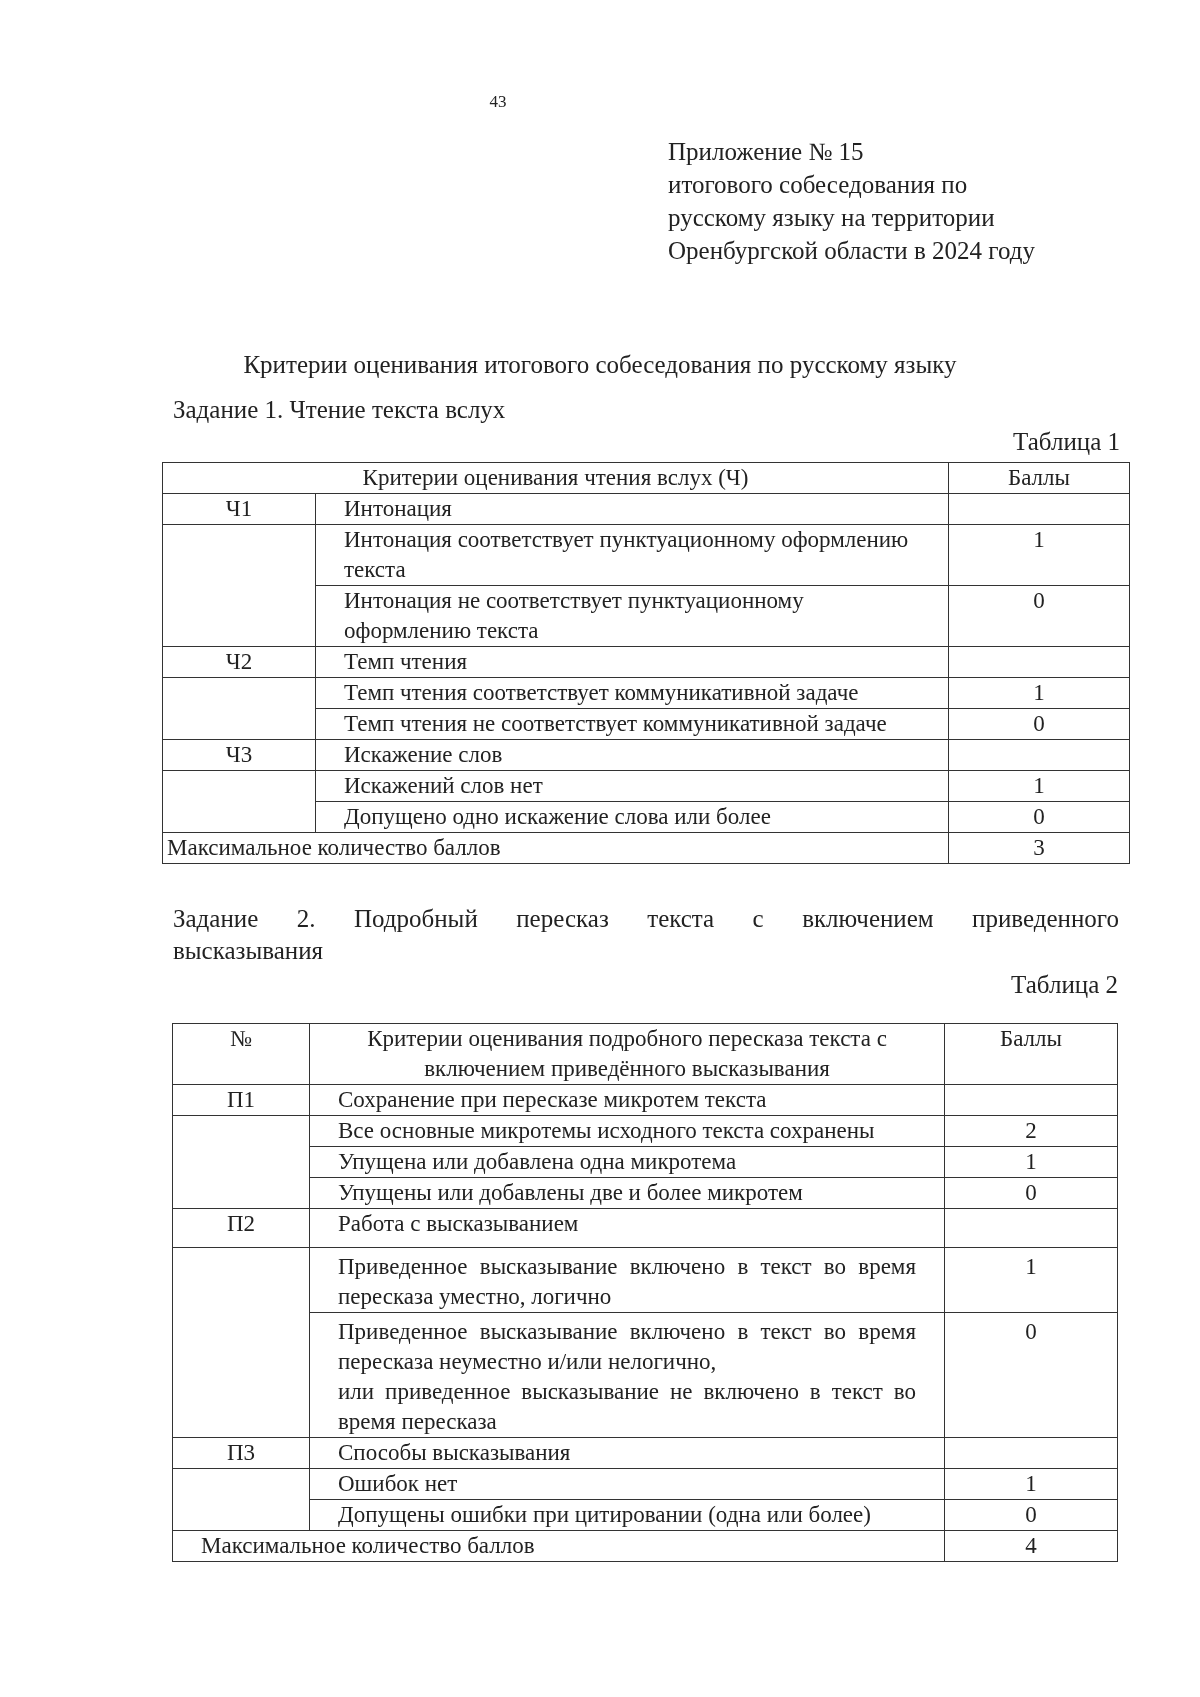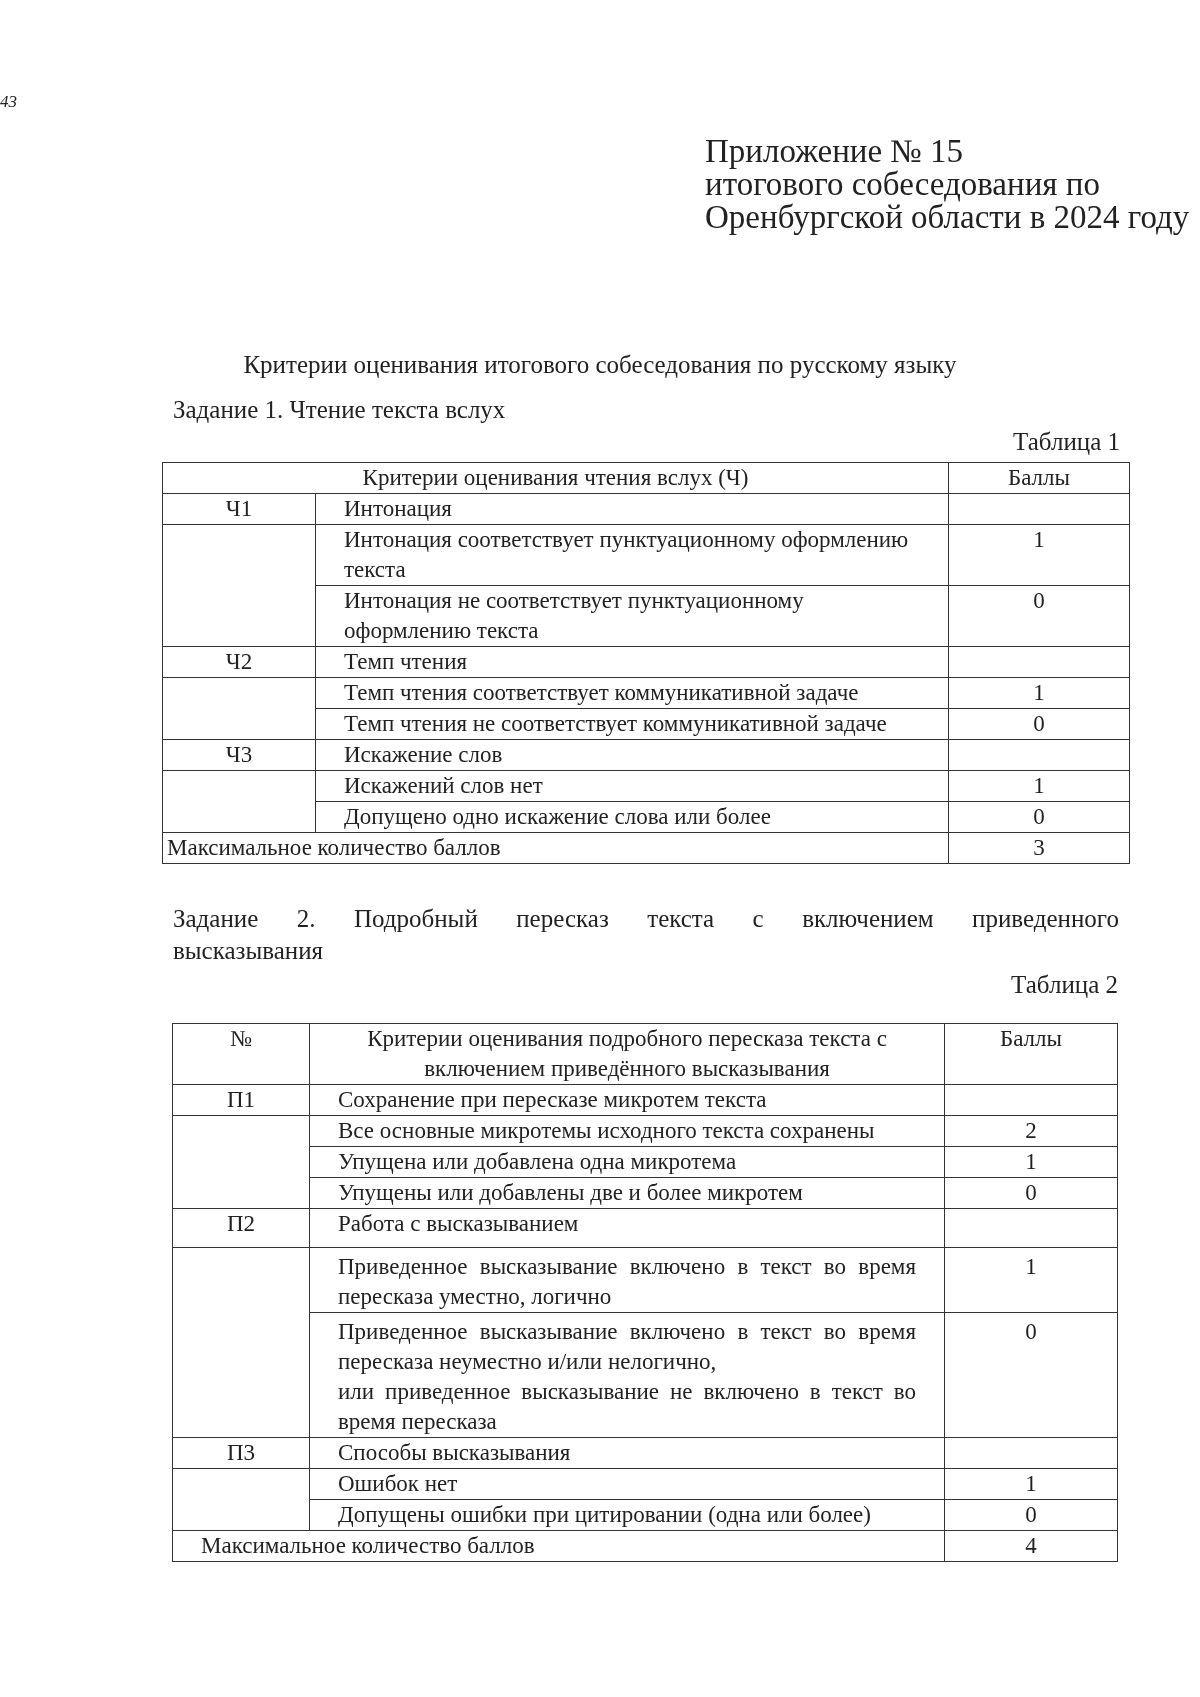--- a/index.html
+++ b/index.html
@@ -1,22 +1,22 @@
 <!DOCTYPE html>
 <html><head>
 <meta charset="utf-8">
 <style>
   html, body { margin: 0; padding: 0; background: #ffffff; }
   body {
     width: 1200px; height: 1697px; position: relative; overflow: hidden;
     font-family: "Liberation Serif", "DejaVu Serif", serif;
     color: #222;
   }
-  .page-number { position: absolute; top: 92px; left: 0; width: 996px; text-align: left; font-size: 17px; font-style: italic; }
-  .appendix { position: absolute; top: 135px; left: 705px; font-size: 33px; line-height: 33px; }
+  .page-number { position: absolute; top: 92px; left: 0; width: 996px; text-align: center; font-size: 17px; }
+  .appendix { position: absolute; top: 135px; left: 668px; font-size: 25px; line-height: 33px; }
   .appendix div { white-space: nowrap; }
   .doc-title { position: absolute; top: 334px; left: 0; width: 1200px; text-align: center; font-size: 25px; margin-top: 17px; }
   .task1-heading { position: absolute; top: 396px; left: 173px; font-size: 25px; }
   .table1-label { position: absolute; top: 428px; right: 80px; font-size: 25px; }
   .task2-heading { position: absolute; top: 903px; left: 173px; width: 946px; font-size: 25px; line-height: 32px; text-align: justify; text-align-last: left; }
   .task2-heading .first { text-align-last: justify; display:block; }
   .table2-label { position: absolute; top: 971px; right: 82px; font-size: 25px; }
 
   table { border-collapse: collapse; position: absolute; font-size: 23px; }
   td { border: 1.5px solid #333; padding: 0 28px; vertical-align: top; line-height: 30px; }
@@ -30,20 +30,21 @@
   .center { text-align: center; }
 </style>
 </head>
 <body>
 
 <div class="page-number">43</div>
 
 <div class="appendix">
   <div>Приложение № 15</div>
   <div>итогового собеседования по</div>
+  <div>русскому языку на территории</div>
   <div>Оренбургской области в 2024 году</div>
 </div>
 
 <div class="doc-title">Критерии оценивания итогового собеседования по русскому языку</div>
 
 <div class="task1-heading">Задание 1. Чтение текста вслух</div>
 <div class="table1-label">Таблица 1</div>
 
 <table id="table1">
   <tbody id="t1body">

